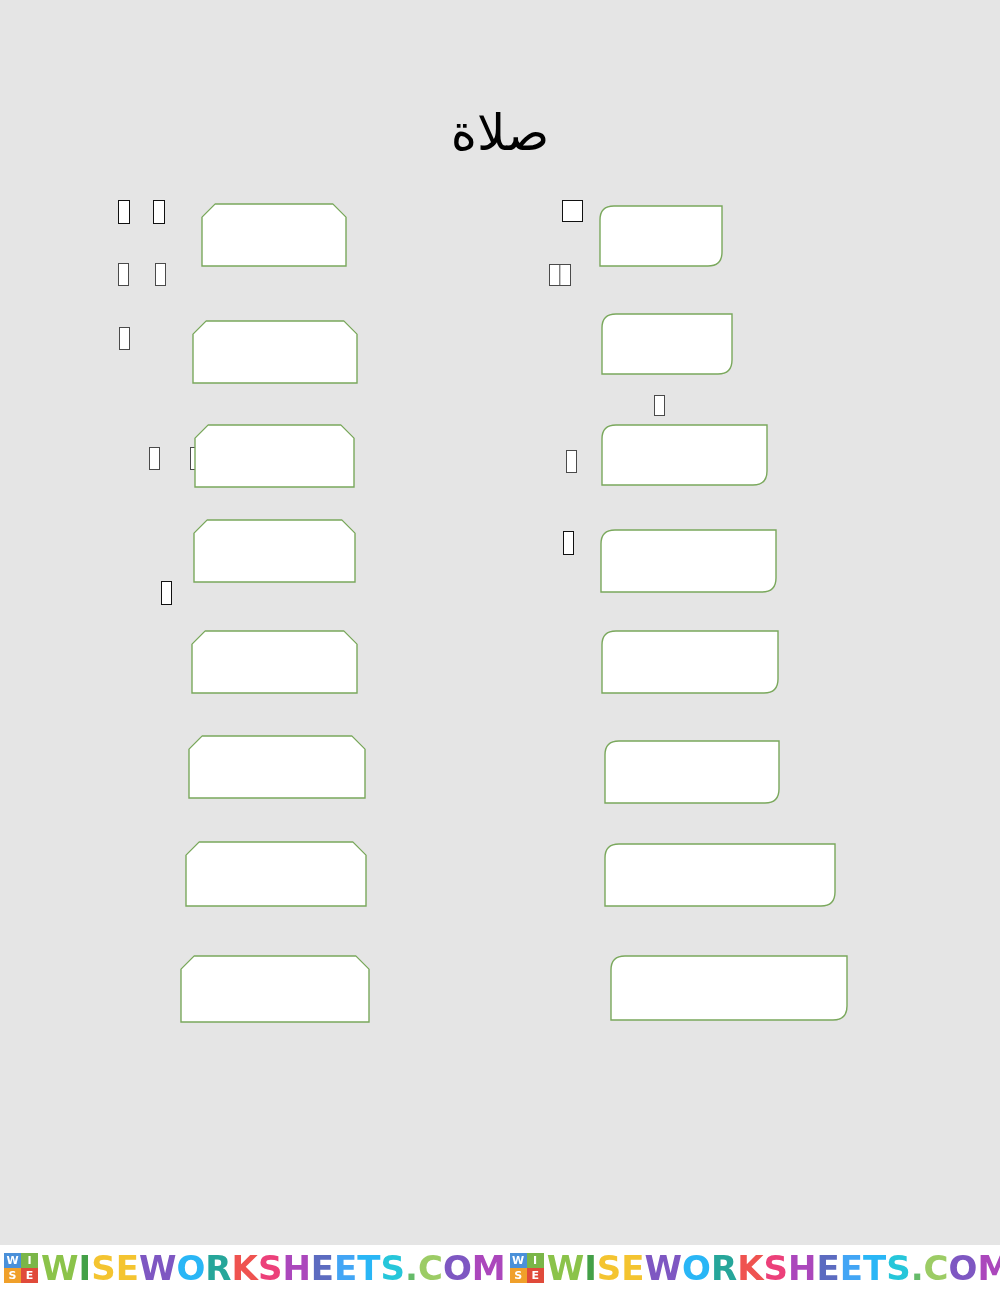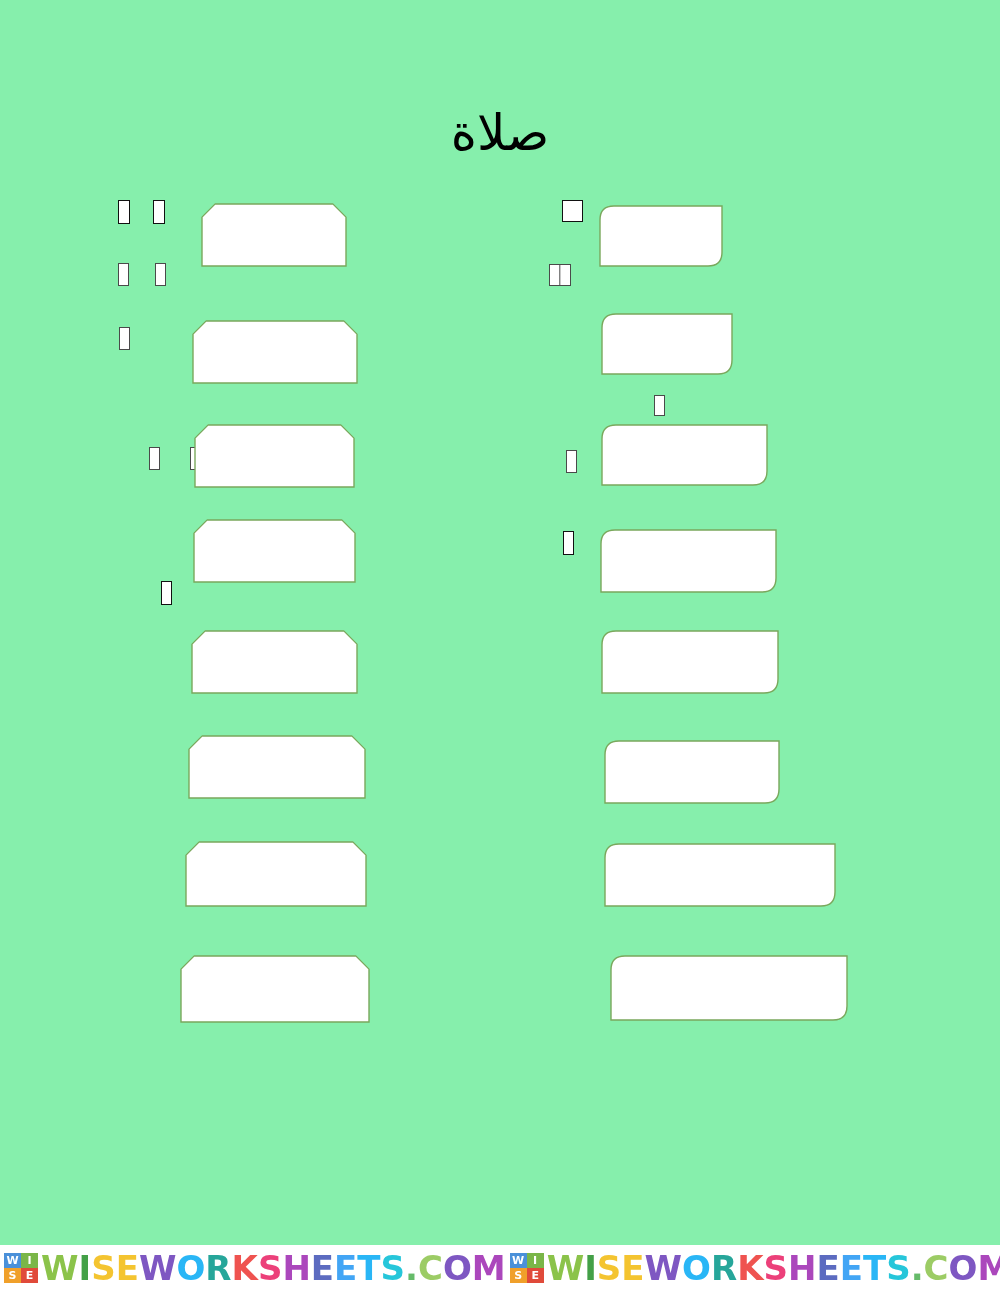--- a/index.html
+++ b/index.html
@@ -11,21 +11,21 @@
     width: 1000px;
     height: 1291px;
     position: relative;
     font-family: "Liberation Serif", "DejaVu Serif", serif;
     overflow: hidden;
   }
 
   .page {
     position: absolute;
     inset: 0;
-    background: #86efac;
+    background: #e5e5e5;
   }
 
   
   .title {
     position: absolute;
     top: 108px;
     left: 0;
     width: 1000px;
     text-align: center;
     font-size: 50px;

